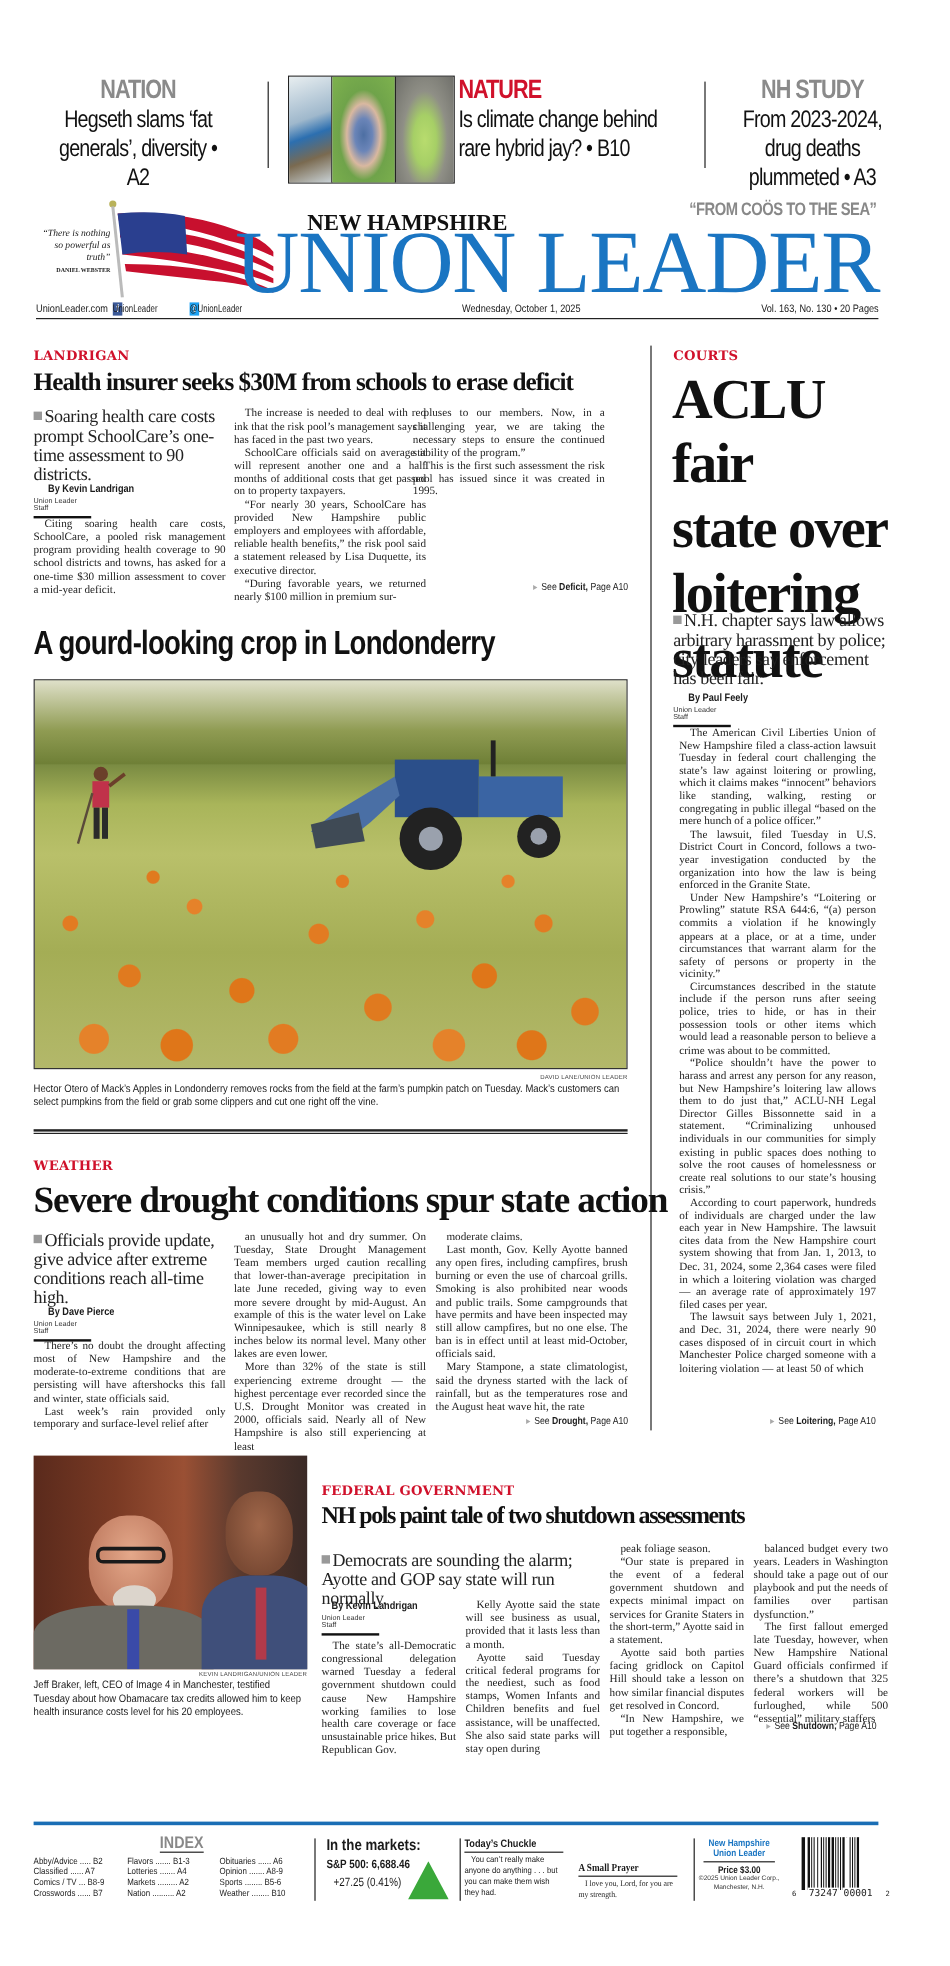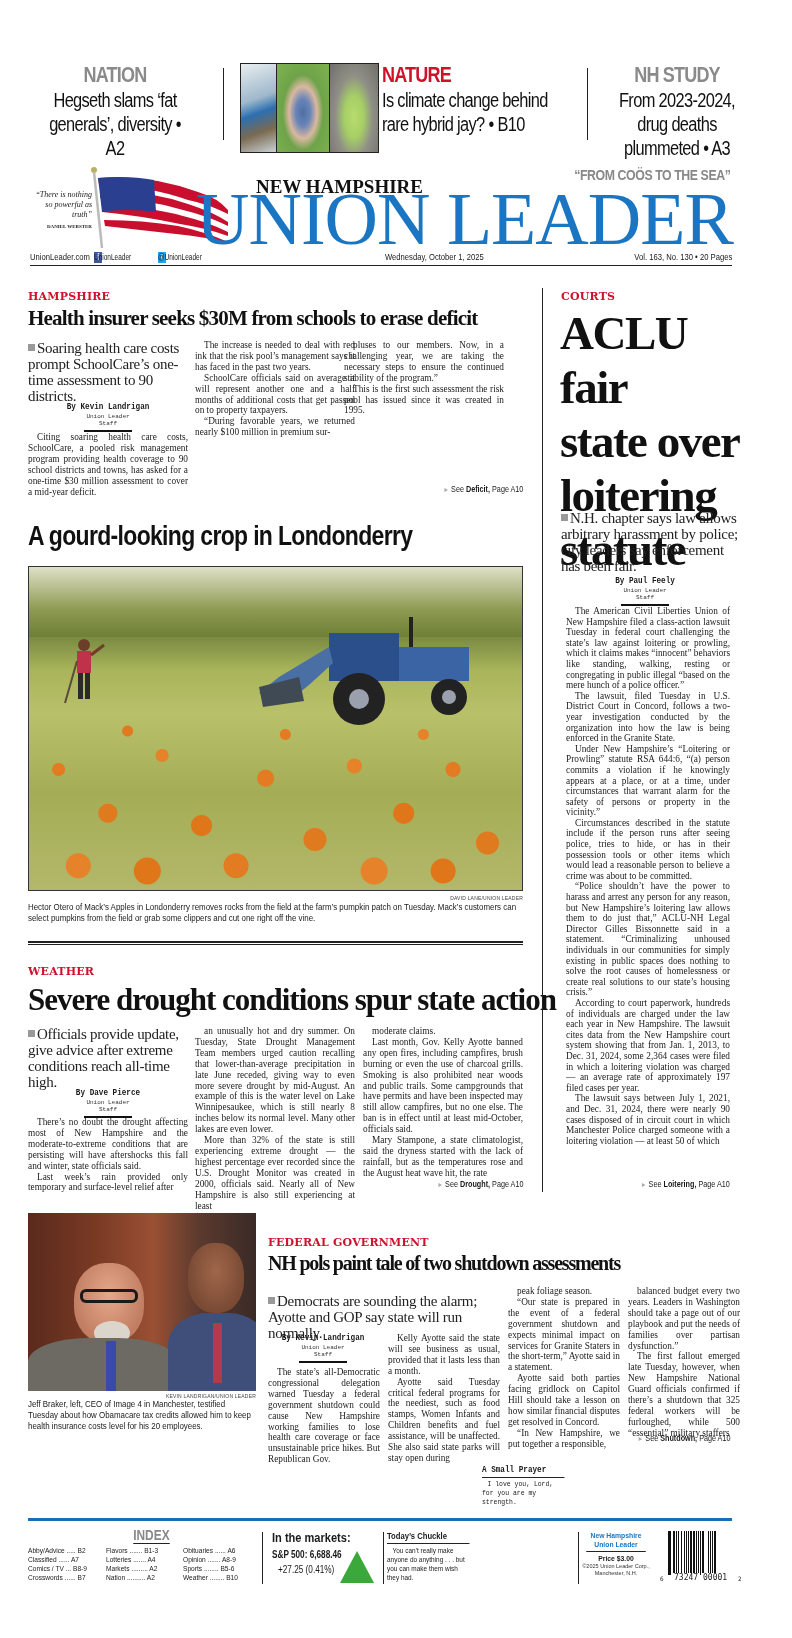--- a/index.html
+++ b/index.html
@@ -19,21 +19,21 @@
 .quote .by{font-style:normal;font-size:5px;font-weight:700;margin-top:2px}
 .infobar{position:absolute;left:30px;right:60px;top:252px;height:14px;font-family:"Liberation Sans",sans-serif;font-size:9px;border-bottom:1px solid #222}
 .infobar span{position:absolute;top:0;transform:scaleX(.85);transform-origin:left}
 .fb,.tw{display:inline-block;width:11px;height:11px;vertical-align:middle;color:#fff;font-weight:700;font-size:9px;text-align:center;line-height:11px}
 .fb{background:#3b5998}.tw{background:#1da1f2}
 
 .label{position:absolute;font-family:"DejaVu Serif",serif;font-weight:700;font-size:11px;color:#d0112b;letter-spacing:.2px}
 .head{position:absolute;font-family:"Liberation Serif",serif;font-weight:700;color:#111;letter-spacing:-.8px;white-space:nowrap}
 .deck{position:absolute;font-family:"Liberation Serif",serif;font-size:15px;line-height:16px;color:#222;letter-spacing:-.3px}
 .deck .sq{display:inline-block;width:7px;height:7px;background:#999;margin-right:2px;vertical-align:2px}
-.byline{position:absolute;text-align:center;font-family:Liberation Mono, monospace}
+.byline{position:absolute;text-align:left;font-family:Liberation Sans, sans-serif}
 .byline .n{font-weight:700;font-size:9px;transform:scaleX(.85)}
 .byline .s{font-size:6px;color:#333;padding-bottom:3px;border-bottom:2px solid #111;display:inline-block;width:48px}
 .col{position:absolute;font-family:"Liberation Serif",serif;font-size:9.3px;line-height:10.9px;text-align:justify;hyphens:auto;color:#222}
 .col p{text-indent:9px}
 .see{position:absolute;font-family:"Liberation Sans",sans-serif;font-size:8.5px;transform:scaleX(.85);transform-origin:right;white-space:nowrap}
 .see b{font-weight:700}
 .see .tri{color:#aaa;font-size:7px}
 .credit{position:absolute;font-family:"Liberation Sans",sans-serif;font-size:5px;color:#444;letter-spacing:.2px}
 .caption{position:absolute;font-family:"Liberation Sans",sans-serif;font-size:9px;line-height:11px;transform:scaleX(.88);transform-origin:left}
 
@@ -92,33 +92,34 @@
       <span>UnionLeader</span>
     </span>
   <span style="left:128px">
       <span class="tw">t</span> 
       <span>@UnionLeader</span>
     </span>
   <span style="left:355px">Wednesday, October 1, 2025</span>
   <span style="right:0;left:auto;transform-origin:right">Vol. 163, No. 130 • 20 Pages</span>
 </div>
 
-<div class="label" style="left:28px;top:290px">HAMPSHIRE</div>
+<div class="label" style="left:28px;top:290px">LANDRIGAN</div>
 <div class="head" style="left:28px;top:306px;font-size:21px">Health insurer seeks $30M from schools to erase deficit</div>
 <div class="deck" style="left:28px;top:340px;width:162px"><span class="sq"></span><span>Soaring health care costs prompt SchoolCare’s one-time assessment to 90 districts.</span></div>
 <div class="byline" style="left:28px;top:402px;width:160px">
   <div class="n">By Kevin Landrigan</div>
   <div class="s">Union Leader Staff</div>
 </div>
 <div class="col" style="left:28px;top:432px;width:160px" id="edu1">
     <p>Citing soaring health care costs, SchoolCare, a pooled risk management program providing health coverage to 90 school districts and towns, has asked for a one-time $30 million assessment to cover a mid-year deficit.</p>
   </div>
 <div class="col" style="left:195px;top:340px;width:160px" id="edu2">
     <p>The increase is needed to deal with red ink that the risk pool’s management says it has faced in the past two years.</p>
     <p>SchoolCare officials said on average it will represent another one and a half months of additional costs that get passed on to property taxpayers.</p>
+    <p>“For nearly 30 years, SchoolCare has provided New Hampshire public employers and employees with affordable, reliable health benefits,” the risk pool said a statement released by Lisa Duquette, its executive director.</p>
     <p>“During favorable years, we returned nearly $100 million in premium sur-</p>
   </div>
 <div class="col" style="left:344px;top:340px;width:160px" id="edu3">
     <p>pluses to our members. Now, in a challenging year, we are taking the necessary steps to ensure the continued stability of the program.”</p>
     <p>This is the first such assessment the risk pool has issued since it was created in 1995.</p>
   </div>
 <div class="see" style="right:269px;top:484px"><span class="tri">►</span> See <b>Deficit,</b> <span>Page A10</span></div>
 
 <div class="head" style="left:28px;top:520px;font-size:28px;font-family:'Liberation Sans',sans-serif;transform:scaleX(.82);transform-origin:left;font-weight:700">A gourd-looking crop in Londonderry</div>
 <div style="position:absolute;left:28px;top:566px;width:495px;height:325px;border:1px solid #333;overflow:hidden;background:linear-gradient(180deg,#c7cba5 0%,#9aa665 12%,#7b8c43 22%,#a9b55a 32%,#b9c06a 45%,#a4ad55 70%,#b3b86a 100%)">
@@ -260,21 +261,21 @@
   <div style="font-size:10px;margin-top:4px;margin-left:6px;transform:scaleX(.82);transform-origin:left;white-space:nowrap">+27.25 (0.41%)</div>
 </div>
 <svg style="position:absolute;left:340px;top:1551px" width="34" height="32" viewBox="0 0 34 32">
     <polygon id="upTri" points="17,0 34,32 0,32" fill="#3aa83a"></polygon>
   </svg>
 <div class="vline" style="left:383px;top:1532px;height:52px"></div>
 <div style="position:absolute;left:387px;top:1531px;width:88px;font-family:'Liberation Sans',sans-serif">
   <div style="font-weight:700;font-size:9px;border-bottom:1px solid #222;padding-bottom:2px;transform:scaleX(.85);transform-origin:left;width:110%">Today’s Chuckle</div>
   <div style="font-size:7px;line-height:9px;margin-top:2px;text-indent:6px;transform:scaleX(.92);transform-origin:left">You can’t really make anyone do anything . . . but you can make them wish they had.</div>
 </div>
-<div style="position:absolute;left:482px;top:1465px;width:88px;font-family:Liberation Mono, monospace">
+<div style="position:absolute;left:482px;top:1551px;width:88px;font-family:Liberation Serif, serif">
   <div style="font-weight:700;font-size:9px;border-bottom:1px solid #222;padding-bottom:2px;transform:scaleX(.85);transform-origin:left;width:110%">A Small Prayer</div>
   <div style="font-size:7px;line-height:9px;margin-top:2px;text-indent:6px;transform:scaleX(.92);transform-origin:left">I love you, Lord, for you are my strength.</div>
 </div>
 <div class="vline" style="left:578px;top:1532px;height:52px"></div>
 <div style="position:absolute;left:581px;top:1531px;width:70px;text-align:center;font-family:'Liberation Sans',sans-serif">
   <div style="font-weight:700;font-size:8px;color:#1a75c2;transform:scaleX(.85)">New Hampshire</div>
   <div style="font-weight:700;font-size:8px;color:#1a75c2;border-bottom:1px solid #222;padding-bottom:2px;transform:scaleX(.85)">Union Leader</div>
   <div style="font-weight:700;font-size:8px;margin-top:2px;transform:scaleX(.85)">Price $3.00</div>
   <div style="font-size:5.5px;line-height:7px;color:#333">©2025 Union Leader Corp., Manchester, N.H.</div>
 </div>

